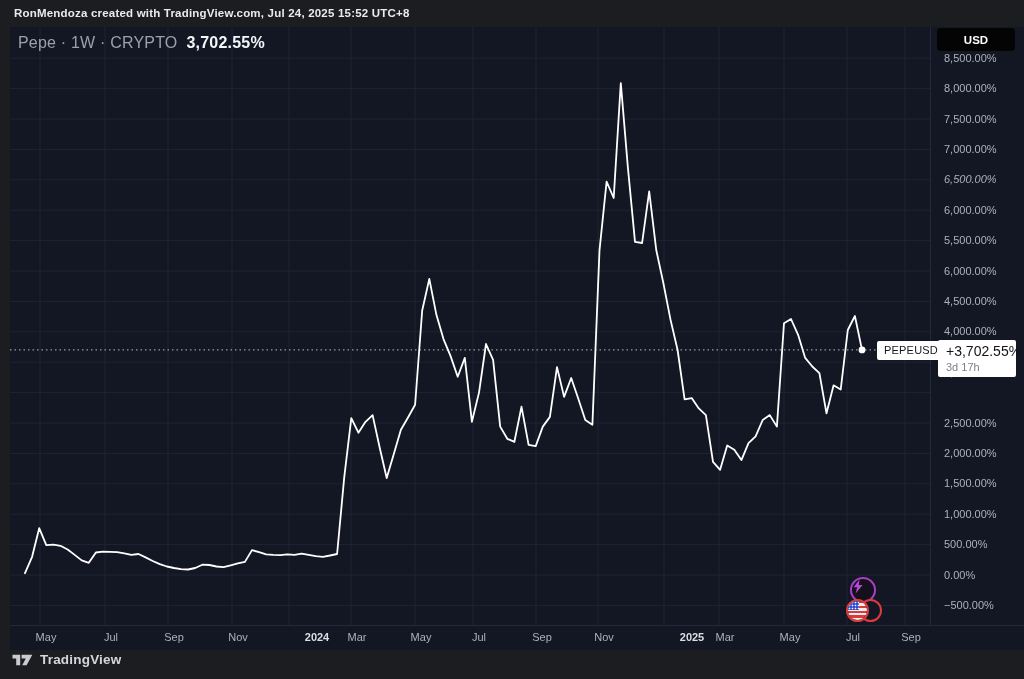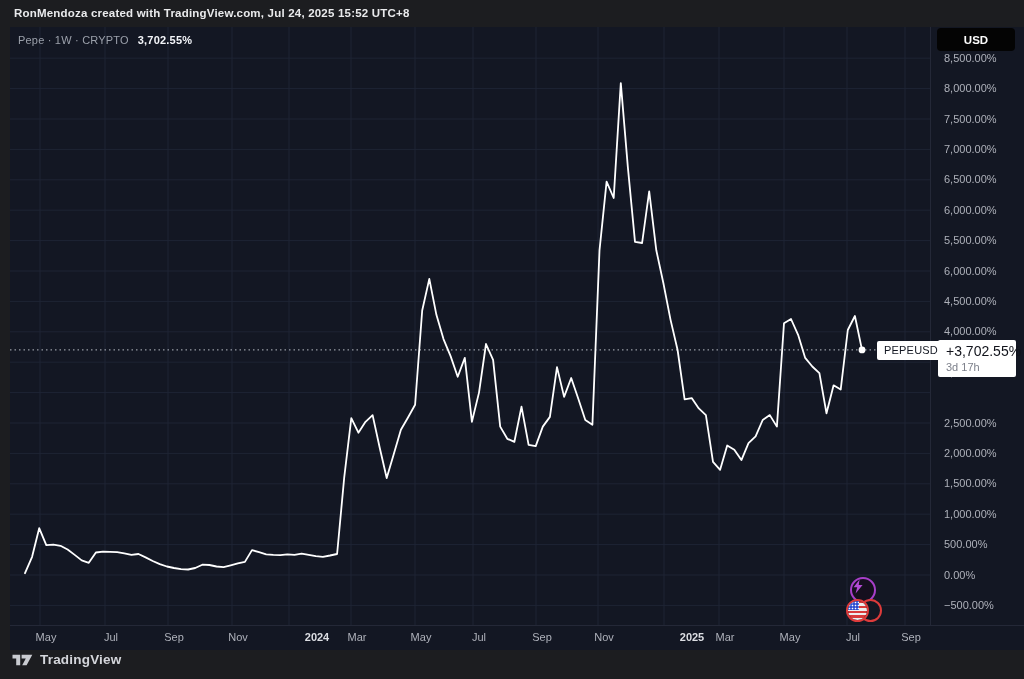--- a/index.html
+++ b/index.html
@@ -11,21 +11,21 @@
     -webkit-font-smoothing:antialiased;
   }
   .topbar {
     position:absolute; left:14px; top:0; height:27px; line-height:27px;
     font-size:11.5px; font-weight:700; color:#e9eaec; letter-spacing:.2px;
   }
   .wrap { position:absolute; left:10px; top:27px; width:1014px; height:623px; background:#131723; }
   .plot { position:absolute; left:0; top:0; width:920px; height:598px; }
   .plot svg { position:absolute; left:0; top:0; }
   .legend {
-    position:absolute; left:8px; top:7px; font-size:11px; color:#9ba0aa;
+    position:absolute; left:8px; top:7px; font-size:16px; color:#9ba0aa;
     white-space:nowrap; z-index:5; letter-spacing:.2px;
   }
   .legend .val { color:#f4f6fa; font-weight:700; margin-left:9px; }
   .time-axis {
     position:absolute; left:0; top:598px; width:1014px; height:25px;
     border-top:1px solid #242837; background:#131723;
   }
   .xtick { position:absolute; top:5px; transform:translateX(-50%); font-size:11px; color:#aeb1ba;padding-left:12px; }
   .xtick.bold { font-weight:700; color:#dcdee3;margin-left:22px; }
   .price-axis {
@@ -162,21 +162,21 @@
   <div class="price-axis" id="price-axis">
     <button class="usd-btn">USD</button>
     <div class="price-box">
       <div class="v">+3,702.55%</div>
       <div class="t">3d 17h</div>
     </div>
   <div class="ytick" style="top: 24.7px;">8,500.00%</div>
       <div class="ytick" style="top: 55.1px;">8,000.00%</div>
       <div class="ytick" style="top: 85.5px;">7,500.00%</div>
       <div class="ytick" style="top: 115.9px;">7,000.00%</div>
-      <div class="ytick" style="top: 146.3px;">6,500.00%</div>
+      <div class="ytick" style="top: 146.3px; font-style: italic;">6,500.00%</div>
       <div class="ytick" style="top: 176.7px;">6,000.00%</div>
       <div class="ytick" style="top: 207.1px;">5,500.00%</div>
       <div class="ytick" style="top: 237.5px;">6,000.00%</div>
       <div class="ytick" style="top: 267.9px;">4,500.00%</div>
       <div class="ytick" style="top: 298.3px;">4,000.00%</div>
       <div class="ytick" style="top: 339px;">3,000.00%</div>
       <div class="ytick" style="top: 389.5px;">2,500.00%</div>
       <div class="ytick" style="top: 419.9px;">2,000.00%</div>
       <div class="ytick" style="top: 450.3px;">1,500.00%</div>
       <div class="ytick" style="top: 480.7px;">1,000.00%</div>

